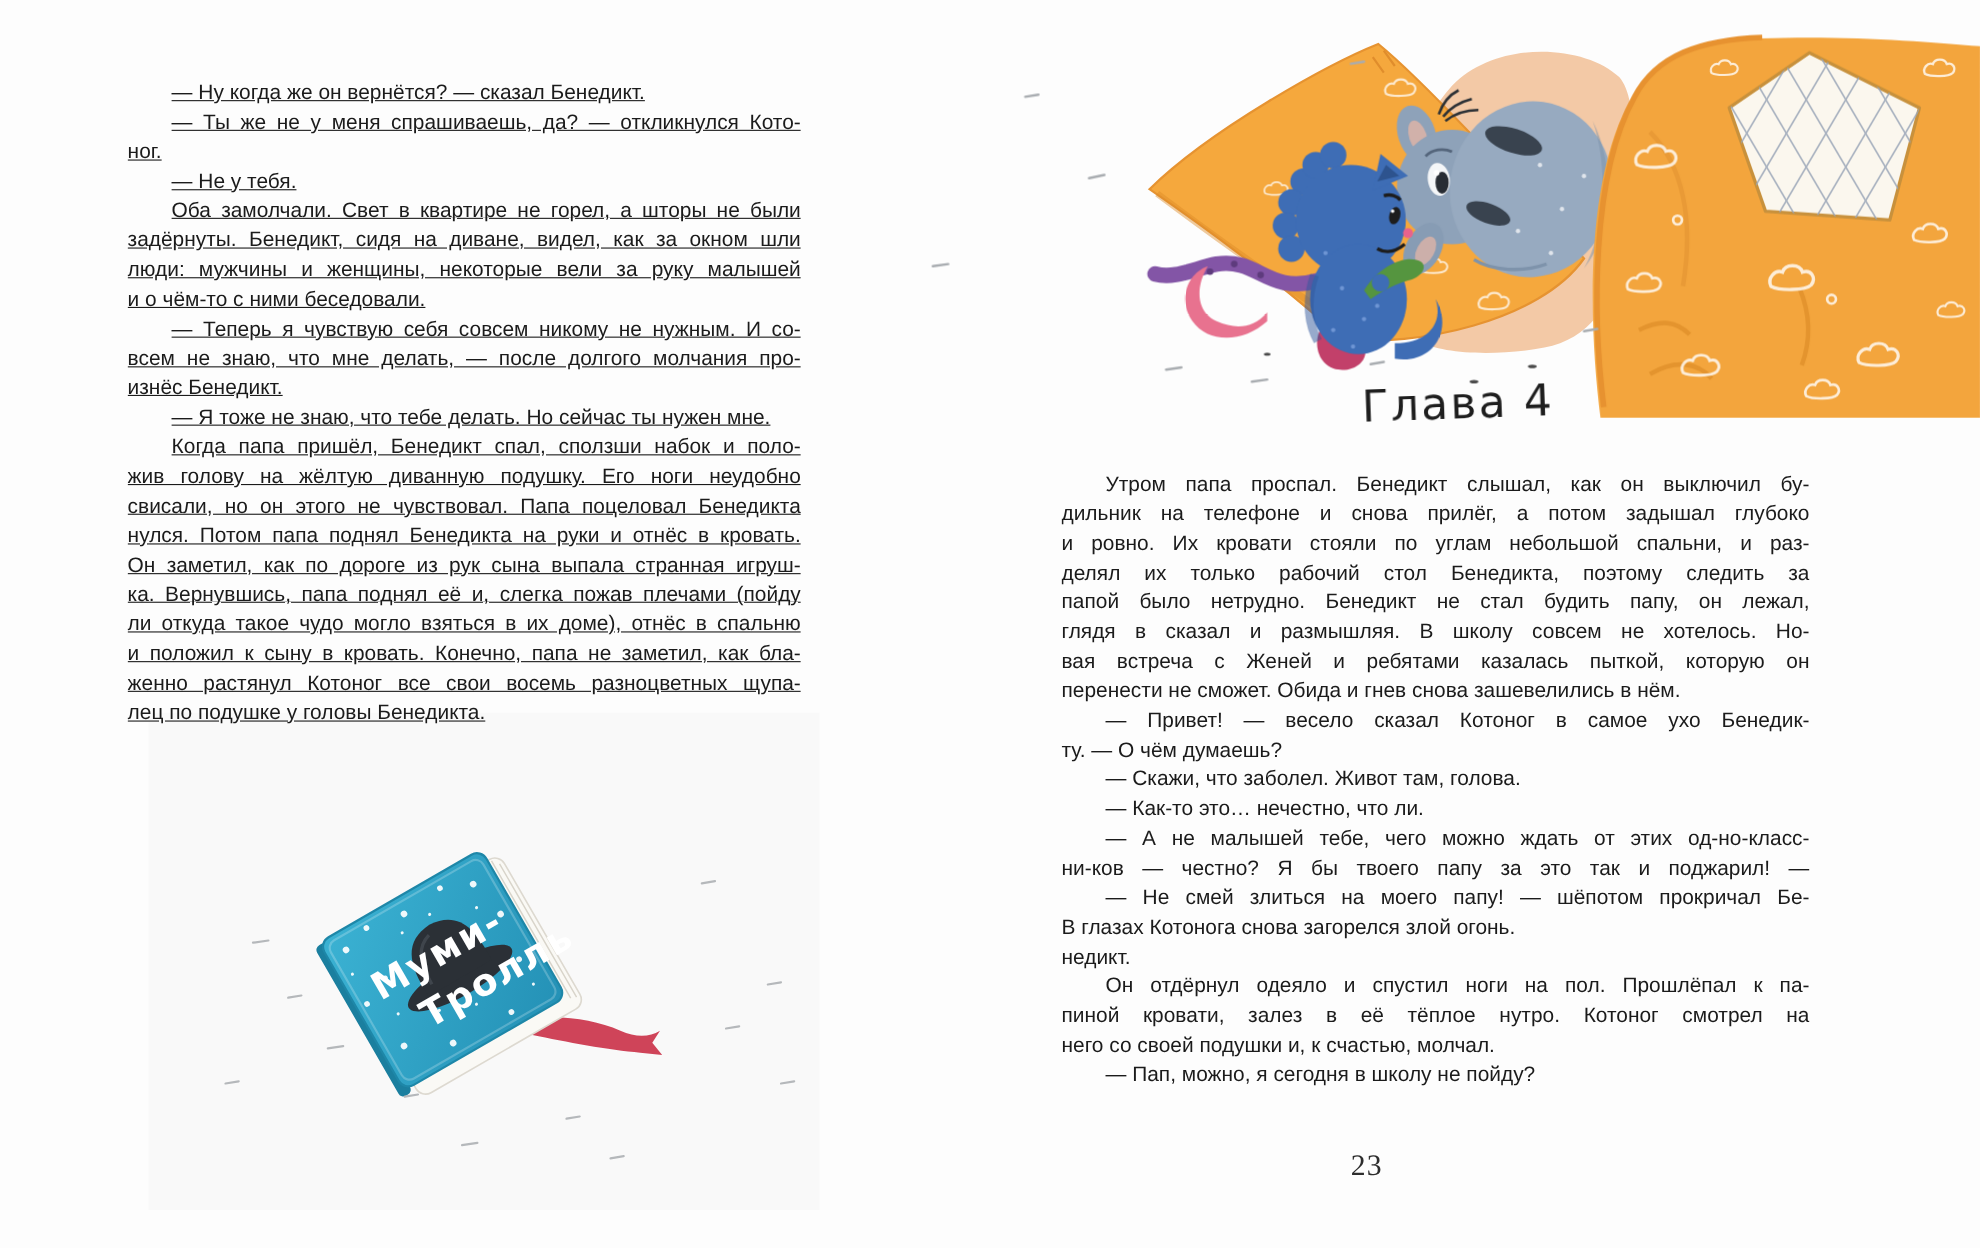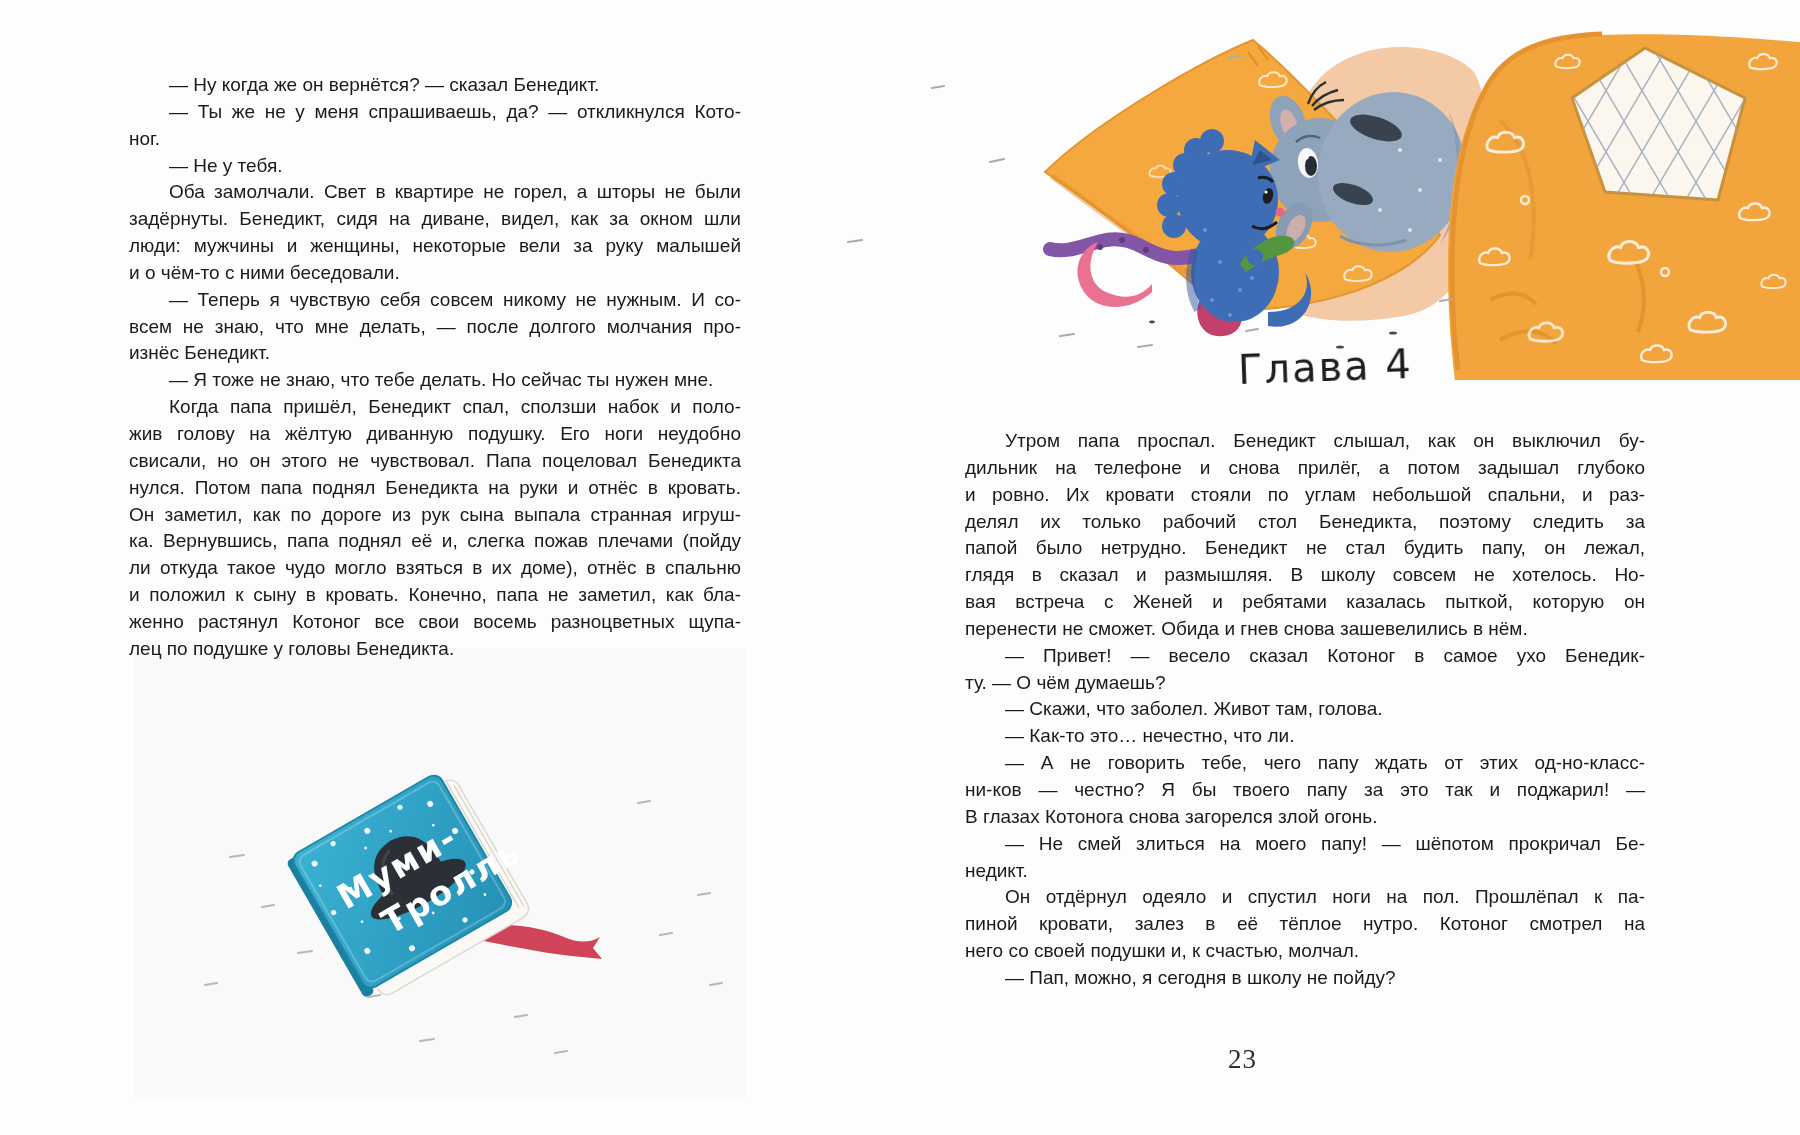--- a/index.html
+++ b/index.html
@@ -1,19 +1,19 @@
 <!DOCTYPE html>
 <html lang="ru"><head>
 <meta charset="utf-8">
 <style>
   html,body{margin:0;padding:0;background:#ffffff;}
   .spread{position:relative;width:1800px;height:1135px;background:#fdfdfd;
           font-family:"Liberation Sans",sans-serif;overflow:hidden;}
   .textcol{position:absolute;color:#1b1b1b;font-size:19px;}
-  #left-text{left:129px;top:72px;width:612px;}
+  #left-text{left:116px;top:72px;width:612px;text-decoration:underline;}
   #right-text{left:965px;top:428px;width:680px;}
   .line{height:26.85px;line-height:26.85px;text-align:justify;text-align-last:justify;
         overflow:hidden;white-space:normal;}
   .line.end{text-align-last:left;}
   .line.ind{padding-left:40px;}
   #left-illu-bg{position:absolute;left:135px;top:648px;width:610px;height:452px;
         background:rgba(150,150,150,0.04);}
   #chapter-heading{position:absolute;left:1238px;top:344px;font-size:40px;letter-spacing:2px;
         color:#1e1e1e;transform:rotate(-2deg);font-family:"DejaVu Sans",sans-serif;}
   #page-number{position:absolute;left:1228px;top:1044px;width:48px;text-align:left;
@@ -205,24 +205,24 @@
       <div class="line">и ровно. Их кровати стояли по углам небольшой спальни, и раз-</div>
       <div class="line">делял их только рабочий стол Бенедикта, поэтому следить за</div>
       <div class="line">папой было нетрудно. Бенедикт не стал будить папу, он лежал,</div>
       <div class="line">глядя в сказал и размышляя. В школу совсем не хотелось. Но-</div>
       <div class="line">вая встреча с Женей и ребятами казалась пыткой, которую он</div>
       <div class="line end">перенести не сможет. Обида и гнев снова зашевелились в нём.</div>
       <div class="line ind">— Привет! — весело сказал Котоног в самое ухо Бенедик-</div>
       <div class="line end">ту. — О чём думаешь?</div>
       <div class="line ind end">— Скажи, что заболел. Живот там, голова.</div>
       <div class="line ind end">— Как-то это… нечестно, что ли.</div>
-      <div class="line ind">— А не говорить тебе, чего папу ждать от этих од-но-класс-</div>
+      <div class="line ind">— А не малышей тебе, чего можно ждать от этих од-но-класс-</div>
       <div class="line">ни-ков — честно? Я бы твоего папу за это так и поджарил! —</div>
+      <div class="line ind">— Не смей злиться на моего папу! — шёпотом прокричал Бе-</div>
       <div class="line end">В глазах Котонога снова загорелся злой огонь.</div>
-      <div class="line ind">— Не смей злиться на моего папу! — шёпотом прокричал Бе-</div>
       <div class="line end">недикт.</div>
       <div class="line ind">Он отдёрнул одеяло и спустил ноги на пол. Прошлёпал к па-</div>
       <div class="line">пиной кровати, залез в её тёплое нутро. Котоног смотрел на</div>
       <div class="line end">него со своей подушки и, к счастью, молчал.</div>
       <div class="line ind end">— Пап, можно, я сегодня в школу не пойду?</div>
     </div>
 
   <svg id="illu-left" class="illus" width="560" height="350" viewBox="0 0 560 350">
     <defs>
       <linearGradient id="teal" x1="0" y1="0" x2="1" y2="1">

